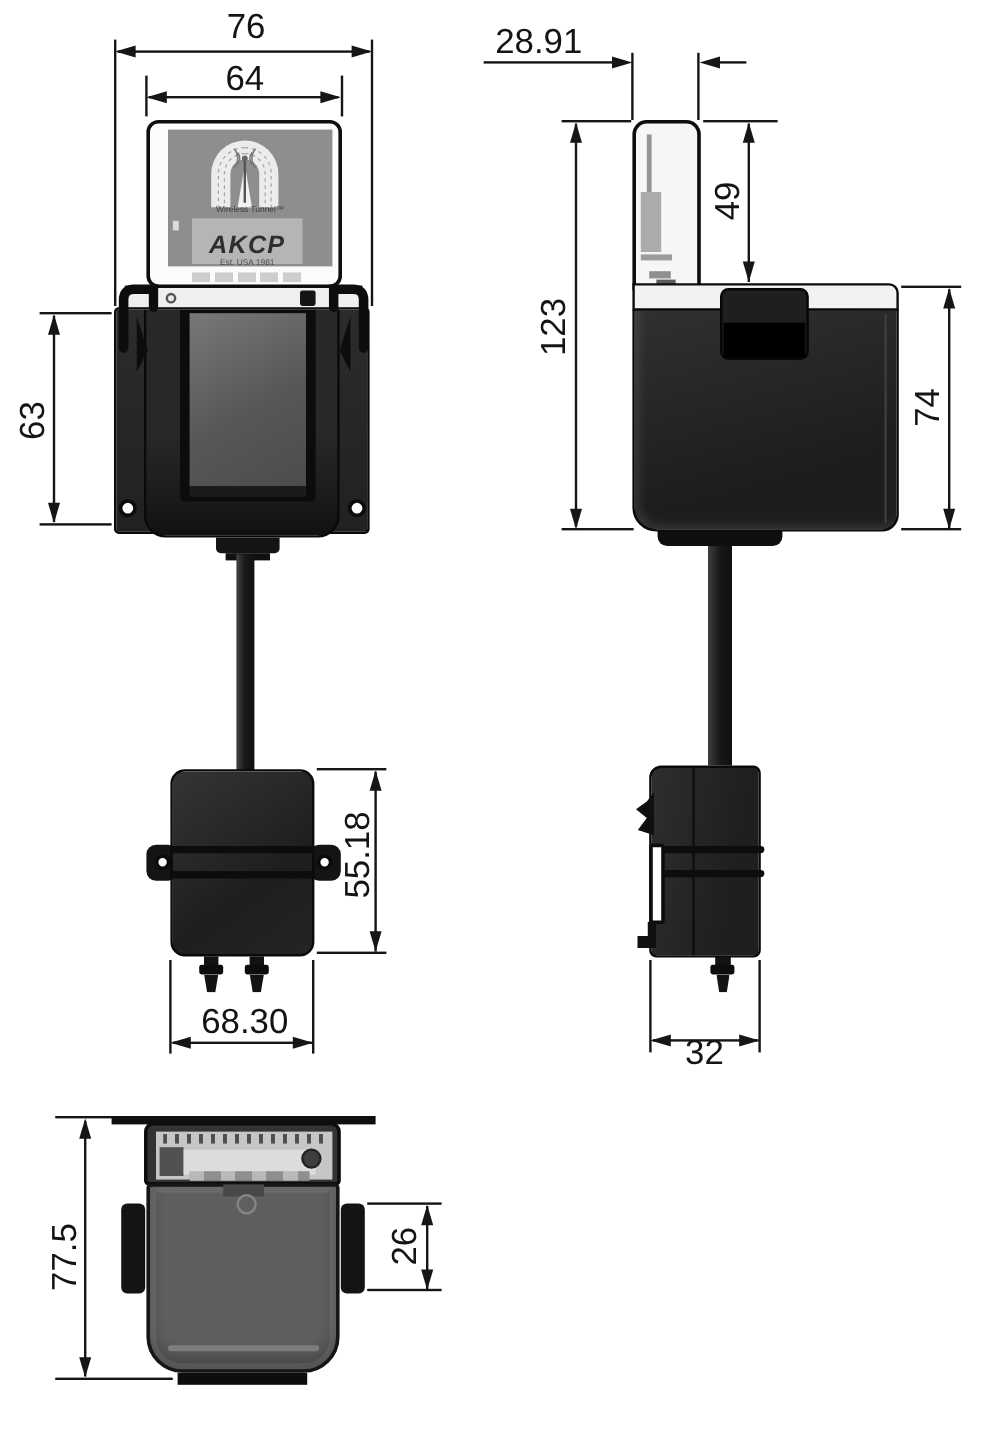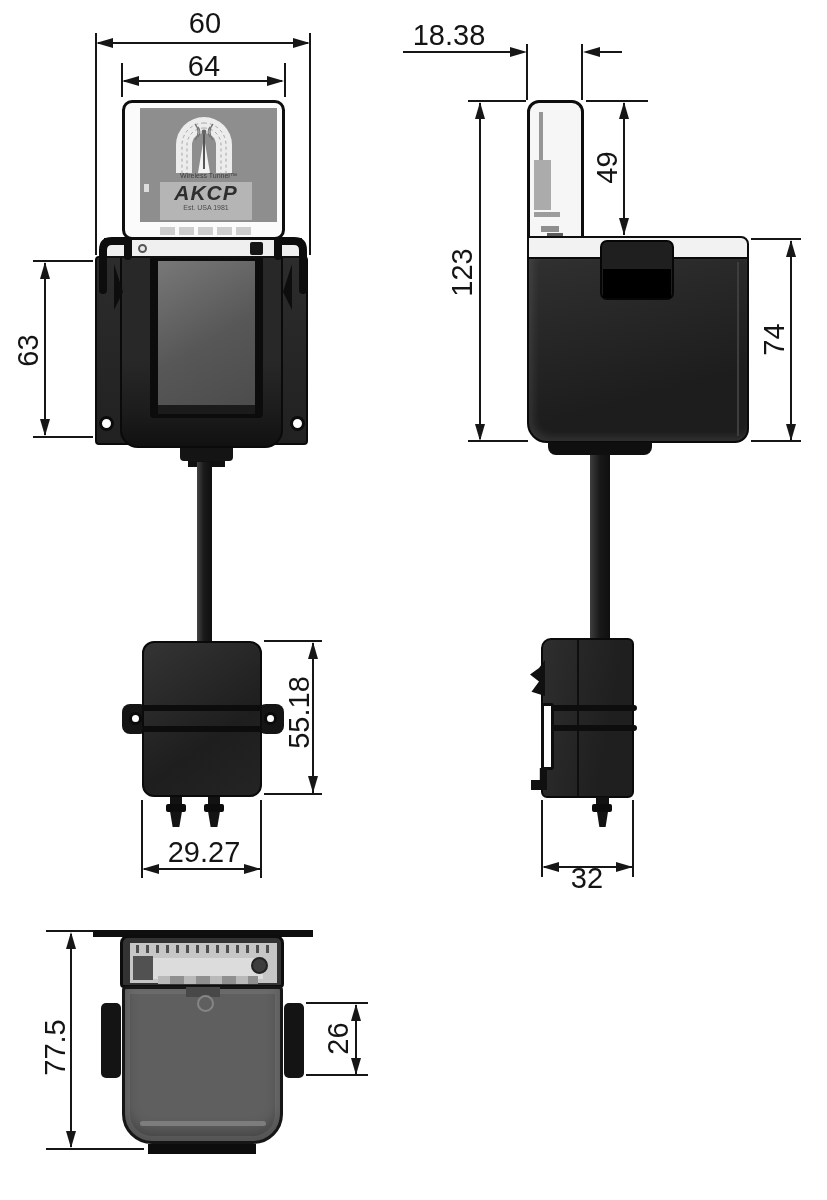--- a/index.html
+++ b/index.html
@@ -27,21 +27,21 @@
 
 <div class="canvas">
 
   <div class="grp">
 
     <div class="v" style="left:95px;top:33px;height:222px;"></div>
     <div class="v" style="left:309px;top:33px;height:222px;"></div>
     <div class="h" style="left:98px;top:42px;width:210px;"></div>
     <div class="aL" style="left:96px;top:38px;"></div>
     <div class="aR" style="left:293px;top:38px;"></div>
-    <div class="lab" style="left:155px;top:9px;width:100px;">60</div>
+    <div class="lab" style="left:155px;top:9px;width:100px;">76</div>
 
     <div class="v" style="left:121px;top:63px;height:34px;"></div>
     <div class="v" style="left:284px;top:63px;height:34px;"></div>
     <div class="h" style="left:124px;top:80px;width:158px;"></div>
     <div class="aL" style="left:122px;top:76px;"></div>
     <div class="aR" style="left:267px;top:76px;"></div>
     <div class="lab" style="left:154px;top:52px;width:100px;">64</div>
 
     <div class="part" style="left:95px;top:256px;width:213px;height:189px;background:linear-gradient(180deg,#2c2c2c,#212121);border:2px solid #0a0a0a;border-radius:4px;"></div>
     <div class="hole" style="left:99px;top:416px;"></div>
@@ -64,21 +64,21 @@
       <path d="M34 17 a17 17 0 0 0 -17 17 V62" fill="none" stroke="#a5a5a5" stroke-width="1" stroke-dasharray="3 3"></path>
       <path d="M34 17 a17 17 0 0 1 17 17 V62" fill="none" stroke="#a5a5a5" stroke-width="1" stroke-dasharray="3 3"></path>
       <path d="M22 62 V34 a12 12 0 0 1 24 0 V62 Z" fill="#8e8e8e"></path>
       <path d="M28 62 L34 26 L40 62 Z" fill="#f2f2f2"></path>
       <path d="M34 22 V58" stroke="#555" stroke-width="2"></path>
       <circle cx="34" cy="21" r="2.4" fill="#666"></circle>
       <path d="M28 16 a8 8 0 0 1 0 10 M25 13 a12 12 0 0 1 0 16" fill="none" stroke="#777" stroke-width="1.3"></path>
       <path d="M40 16 a8 8 0 0 0 0 10 M43 13 a12 12 0 0 0 0 16" fill="none" stroke="#777" stroke-width="1.3"></path>
     </svg>
     <div class="part" style="left:140px;top:172px;width:137px;font-size:7px;color:#3a3a3a;text-align:center;">Wireless Tunnel™</div>
-    <div class="part" style="left:160px;top:182px;width:92px;height:38px;background:#b5b5b5;text-align:center;padding-top:0;">
+    <div class="part" style="left:160px;top:182px;width:92px;height:38px;background:#b5b5b5;text-align:center;padding-top:12px;">
       <div style="font-style:italic;font-weight:bold;font-size:21px;line-height:22px;color:#2e2e2e;letter-spacing:1px;">AKCP</div>
       <div style="font-size:7px;color:#4a4a4a;">Est. USA 1981</div>
     </div>
     <div class="part" style="left:144px;top:184px;width:5px;height:8px;background:#dcdcdc;"></div>
     <div class="part" style="left:160px;top:227px;width:92px;height:8px;background:repeating-linear-gradient(90deg,#cdcdcd 0 15px,rgba(0,0,0,0) 15px 19px);"></div>
     <div class="part" style="left:138px;top:244px;width:9px;height:9px;border:2px solid #555;border-radius:50%;background:#e8e8e8;"></div>
     <div class="part" style="left:250px;top:242px;width:13px;height:13px;background:#151515;border-radius:2px;"></div>
 
     <svg class="part" style="left:96px;top:234px;" width="36" height="80" viewBox="0 0 36 80">
       <path d="M7 56 V16 Q7 7 16 7 H32 V22" fill="none" stroke="#0d0d0d" stroke-width="8" stroke-linecap="round"></path>
@@ -115,26 +115,26 @@
     <div class="v" style="left:312px;top:643px;height:150px;"></div>
     <div class="aU" style="left:308px;top:642px;"></div>
     <div class="aD" style="left:308px;top:776px;"></div>
     <div class="lab labv" style="left:254px;top:698px;width:90px;">55.18</div>
 
     <div class="v" style="left:141px;top:800px;height:78px;"></div>
     <div class="v" style="left:260px;top:800px;height:78px;"></div>
     <div class="h" style="left:144px;top:868px;width:116px;"></div>
     <div class="aL" style="left:142px;top:864px;"></div>
     <div class="aR" style="left:244px;top:864px;"></div>
-    <div class="lab" style="left:144px;top:838px;width:120px;">29.27</div>
+    <div class="lab" style="left:144px;top:838px;width:120px;">68.30</div>
   </div>
 
   <div class="grp">
 
-    <div class="lab" style="left:399px;top:21px;width:100px;">18.38</div>
+    <div class="lab" style="left:399px;top:21px;width:100px;">28.91</div>
     <div class="h" style="left:403px;top:51px;width:108px;"></div>
     <div class="aR" style="left:510px;top:47px;"></div>
     <div class="v" style="left:526px;top:44px;height:56px;"></div>
     <div class="v" style="left:581px;top:44px;height:56px;"></div>
     <div class="aL" style="left:583px;top:47px;"></div>
     <div class="h" style="left:600px;top:51px;width:22px;"></div>
 
     <div class="part" style="left:527px;top:100px;width:57px;height:142px;background:#f6f6f6;border:3px solid #0d0d0d;border-radius:12px 12px 0 0;"></div>
     <div class="part" style="left:539px;top:112px;width:4px;height:96px;background:#969696;"></div>
     <div class="part" style="left:534px;top:160px;width:17px;height:50px;background:#ababab;"></div>

